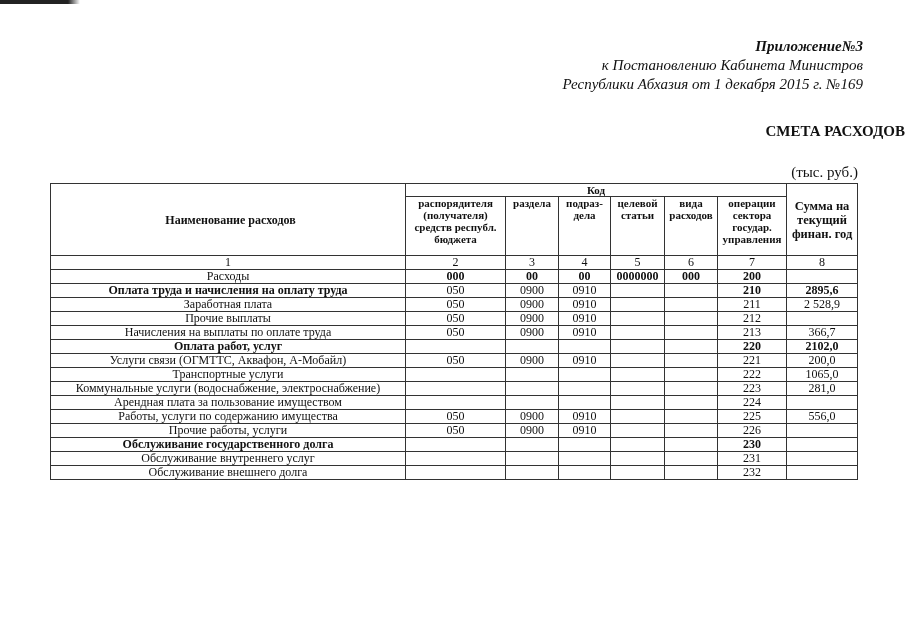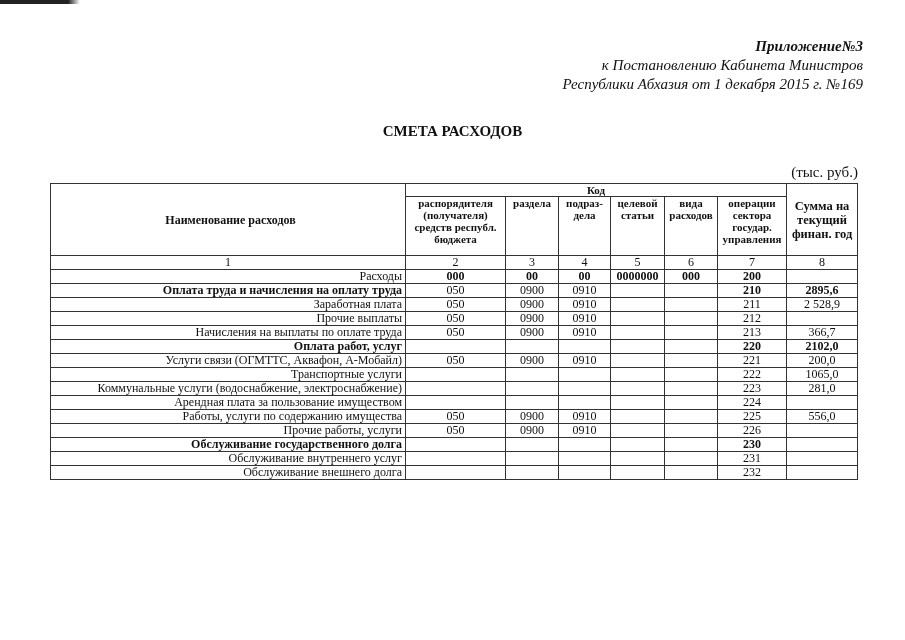--- a/index.html
+++ b/index.html
@@ -2,34 +2,34 @@
 <html><head>
 <meta charset="utf-8">
 <style>
   html, body { margin:0; padding:0; background:#ffffff; }
   body { width:905px; height:640px; position:relative; overflow:hidden;
          font-family:"Liberation Serif", "DejaVu Serif", serif; color:#111; }
   .scan-mark { position:absolute; left:0; top:0; width:80px; height:4px;
                background:linear-gradient(to right,#222 0%,#222 85%,rgba(34,34,34,0) 100%); }
   .appendix { position:absolute; right:42px; top:37px; text-align:right; font-size:15px; line-height:19px;font-style:italic; }
   .appendix .ttl { font-weight:bold; }
-  .title { position:absolute; left:0; width:905px; top:122px; text-align:center;
+  .title { position:absolute; left:0; width:905px; top:122px; text-align:right;
            font-weight:bold; font-size:15px; line-height:18px; }
   .units { position:absolute; right:47px; top:164px; font-size:15px;text-align:center; }
   table.smeta { position:absolute; left:50px; top:183px; border-collapse:collapse;
                 table-layout:fixed; width:807px; font-size:12px; }
   table.smeta td, table.smeta th { border:1px solid #333; padding:0 3px; line-height:13px;
                                    height:13px; overflow:hidden; white-space:nowrap; }
   table.smeta th { font-weight:bold; font-size:11px; text-align:center; vertical-align:top; white-space:normal; line-height:12px; }
   table.smeta th.name-h { vertical-align:middle; font-size:12px;padding-left:8px; }
   table.smeta th.kod { height:12px; vertical-align:middle; }
   table.smeta th.sum-h { font-size:12.5px; line-height:14px; vertical-align:middle; }
   .num-row td { text-align:center; font-size:12px; }
   td.c { text-align:center; }
-  td.l { text-align:right; }
+  td.l { text-align:center; }
   .b { font-weight:bold; }
 </style>
 </head>
 <body>
 
 <div class="scan-mark"></div>
 
 <div class="appendix">
   <div class="ttl">Приложение№3</div>
   <div>к Постановлению Кабинета Министров</div>

